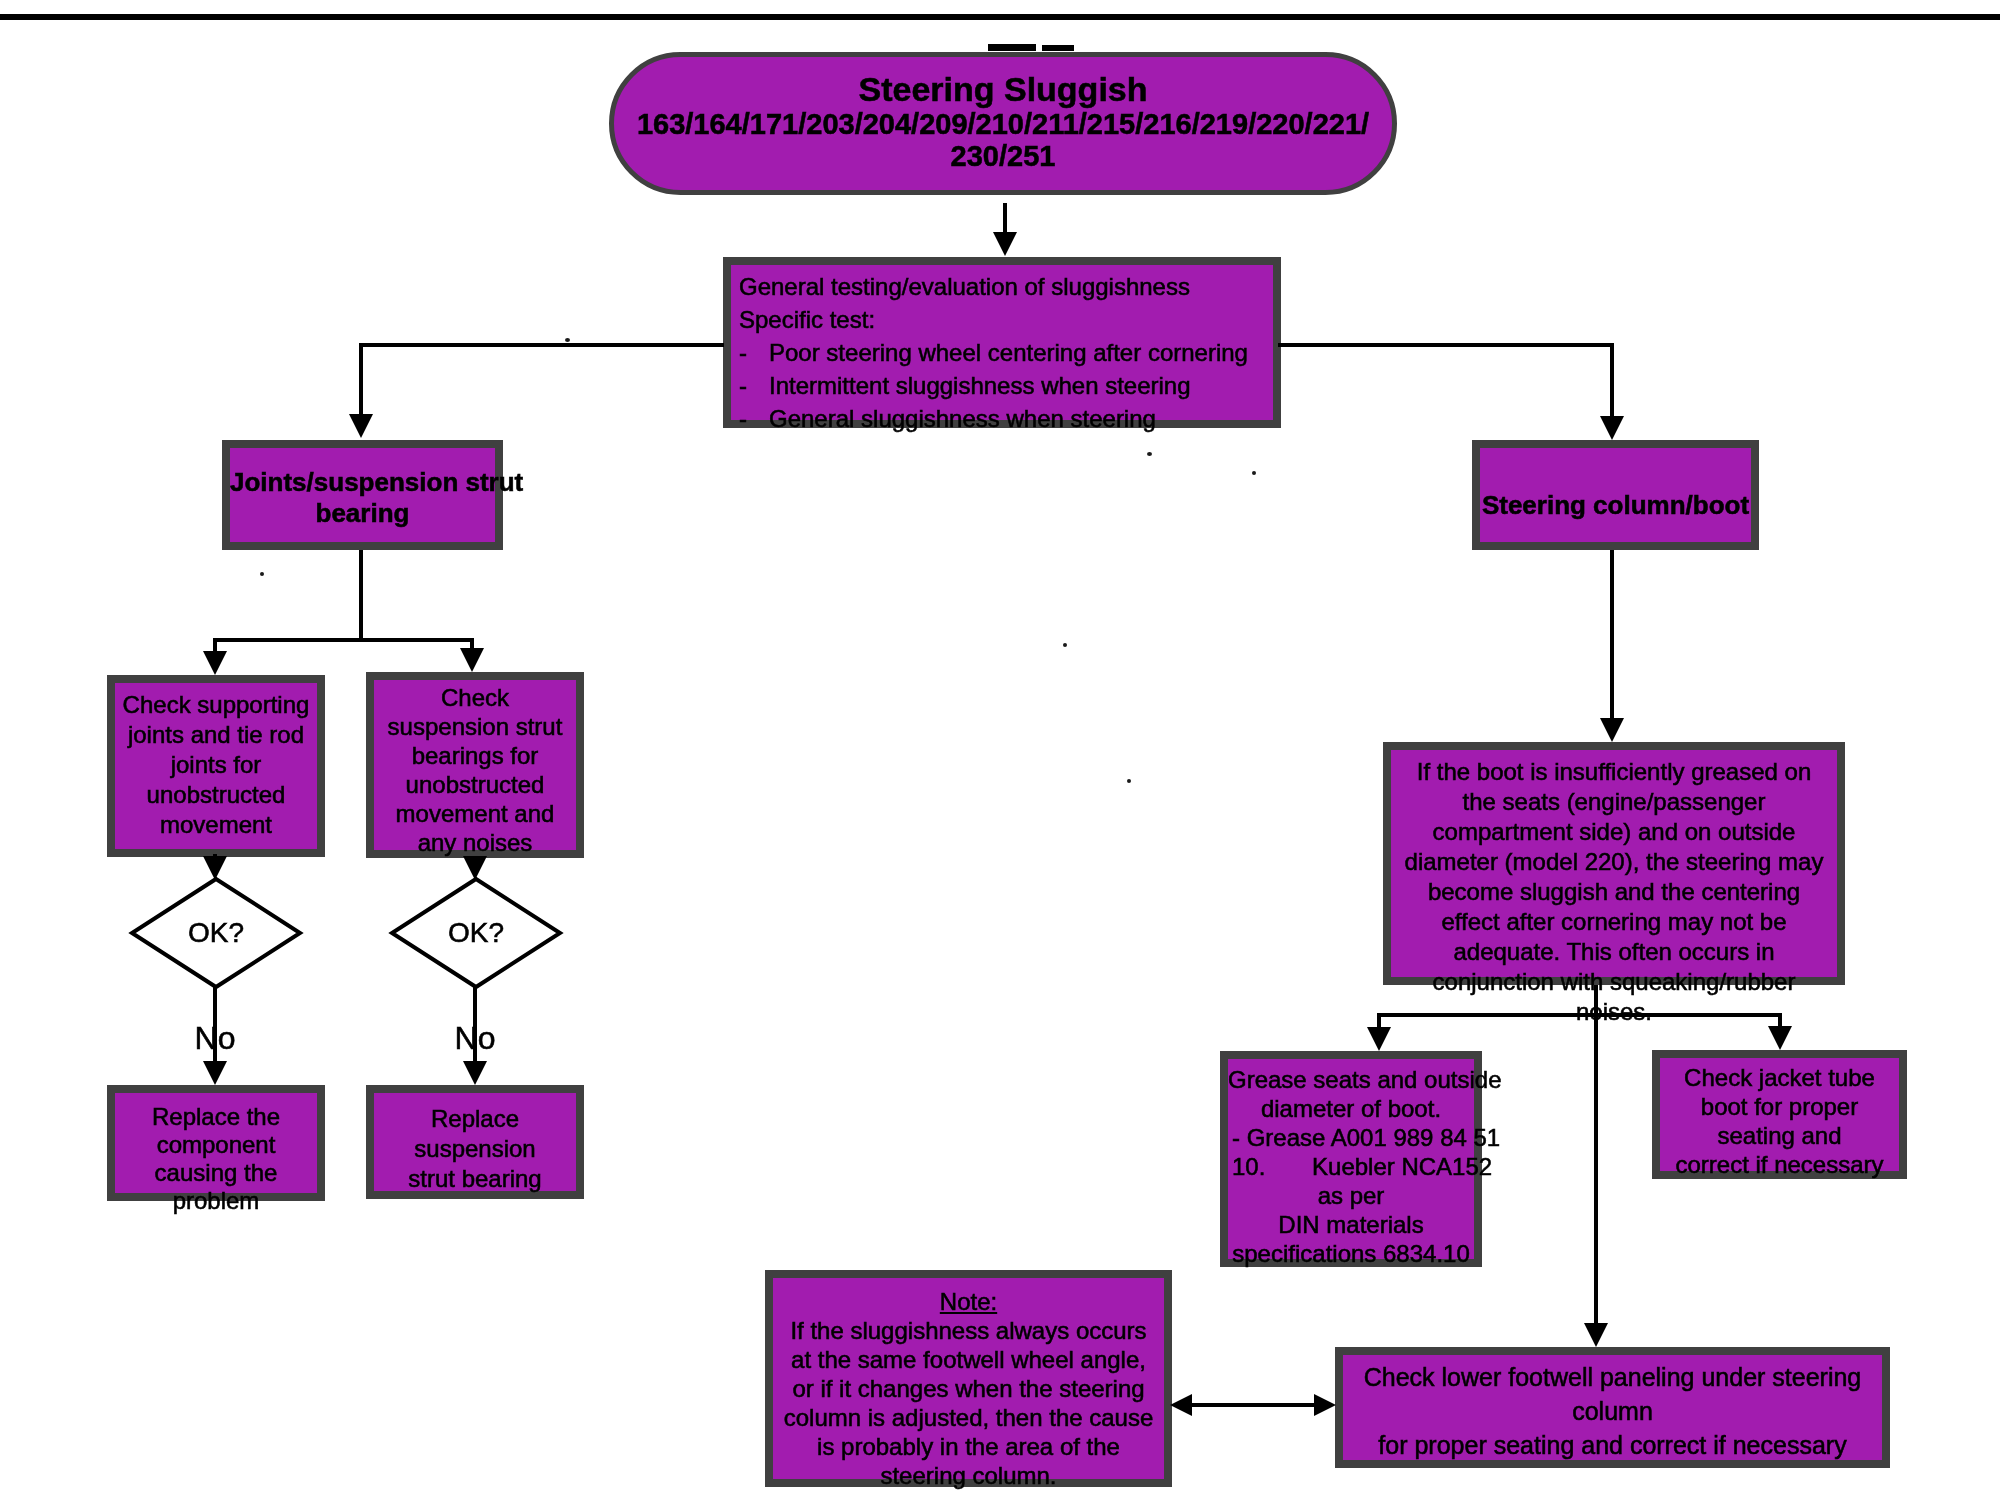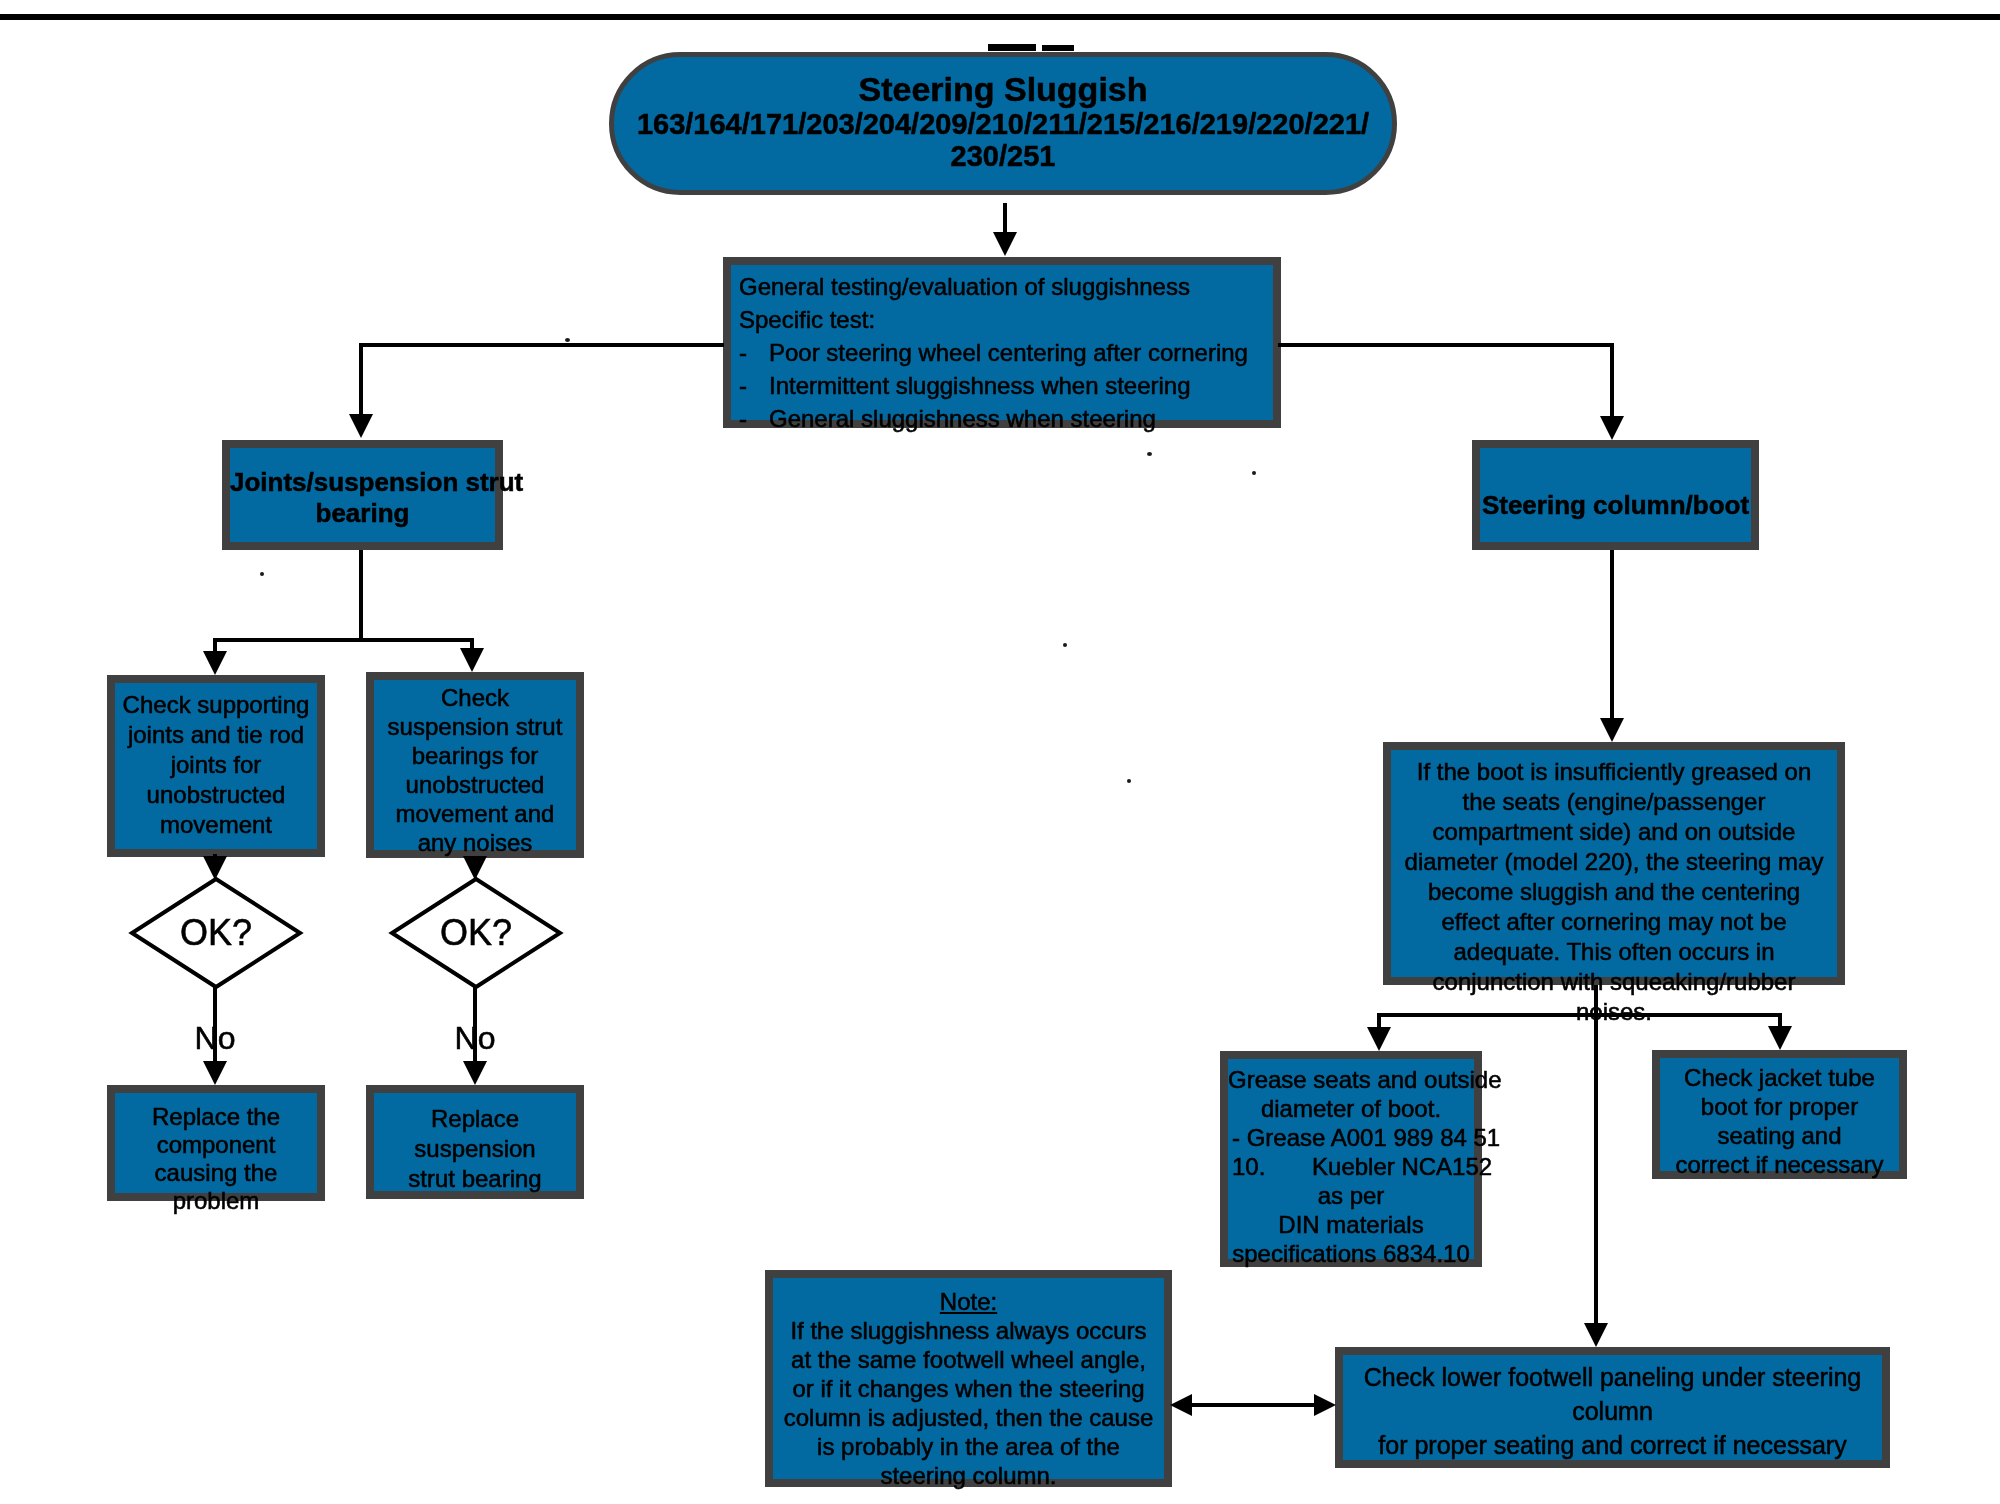--- a/index.html
+++ b/index.html
@@ -3,21 +3,21 @@
 <meta charset="utf-8">
 <style>
   html,body{margin:0;padding:0;background:#ffffff;}
   #canvas{
     position:relative;width:2000px;height:1504px;background:#ffffff;
     font-family:"Liberation Sans","DejaVu Sans",sans-serif;color:#000;
     overflow:hidden;
   }
   .txt{-webkit-text-stroke:0.55px #000;}
   .box{
-    position:absolute;border:8px solid #404040;background:#0369a1;
+    position:absolute;border:8px solid #404040;background:#a21caf;
     text-align:center;font-size:24px;line-height:30px;box-sizing:border-box;
   }
   .box [data-bind-lines] div{white-space:nowrap;}
   .line{position:absolute;background:#000;}
   .speck{position:absolute;background:#1a1a1a;border-radius:50%;}
   .ah-down{position:absolute;width:0;height:0;border-left:12px solid transparent;border-right:12px solid transparent;border-top:24px solid #000;}
   .ah-left{position:absolute;width:0;height:0;border-top:11px solid transparent;border-bottom:11px solid transparent;border-right:22px solid #000;}
   .ah-right{position:absolute;width:0;height:0;border-top:11px solid transparent;border-bottom:11px solid transparent;border-left:22px solid #000;}
 
   #terminator{left:609px;top:52px;width:788px;height:143px;border-width:5px;border-radius:72px;padding-top:13px;}
@@ -29,21 +29,21 @@
   .bullet-row .dash{width:30px;flex:0 0 30px;}
 
   #joints-box{left:222px;top:440px;width:281px;height:110px;font-weight:700;font-size:26px;line-height:31px;padding-top:19px;}
   #column-box{left:1472px;top:440px;width:287px;height:110px;font-weight:700;font-size:26px;line-height:110px;}
   #column-box div{line-height:normal;display:inline-block;vertical-align:middle;}
 
   #check1-box{left:107px;top:675px;width:218px;height:182px;padding-top:7px;}
   #check2-box{left:366px;top:672px;width:218px;height:186px;line-height:29px;padding-top:3px;}
 
   .diamond{position:absolute;width:176px;height:114px;}
-  .diamond .dtext{position:absolute;left:0;top:0;width:100%;height:100%;display:flex;align-items:center;justify-content:center;font-size:36px;}
+  .diamond .dtext{position:absolute;left:0;top:0;width:100%;height:100%;display:flex;align-items:center;justify-content:center;font-size:28px;}
   #diamond1{left:128px;top:876px;}
   #diamond2{left:388px;top:876px;}
 
   .no-label{position:absolute;width:60px;text-align:center;font-size:32px;}
   #no1{left:185px;top:1020px;}
   #no2{left:445px;top:1020px;}
 
   #replace1-box{left:107px;top:1085px;width:218px;height:116px;line-height:28px;padding-top:10px;}
   #replace2-box{left:366px;top:1085px;width:218px;height:114px;padding-top:11px;}
 

